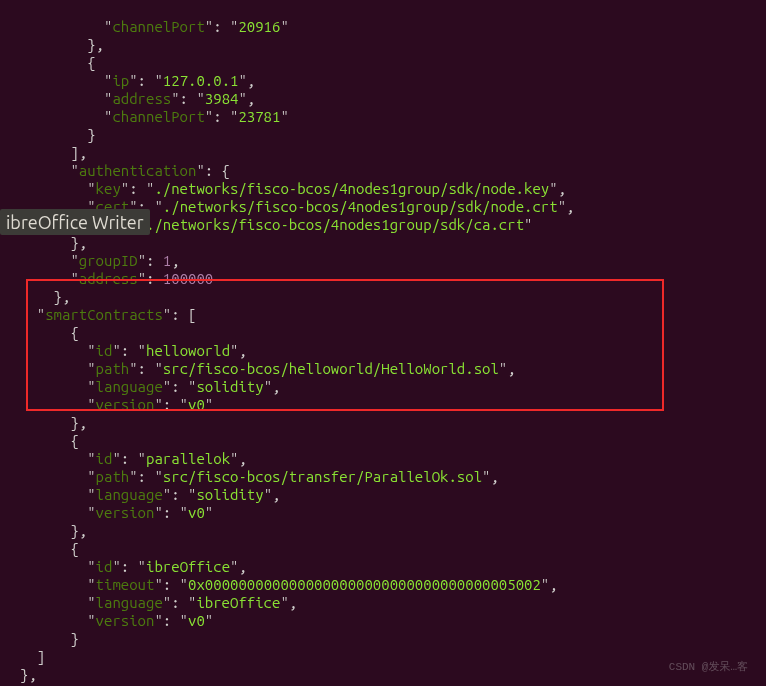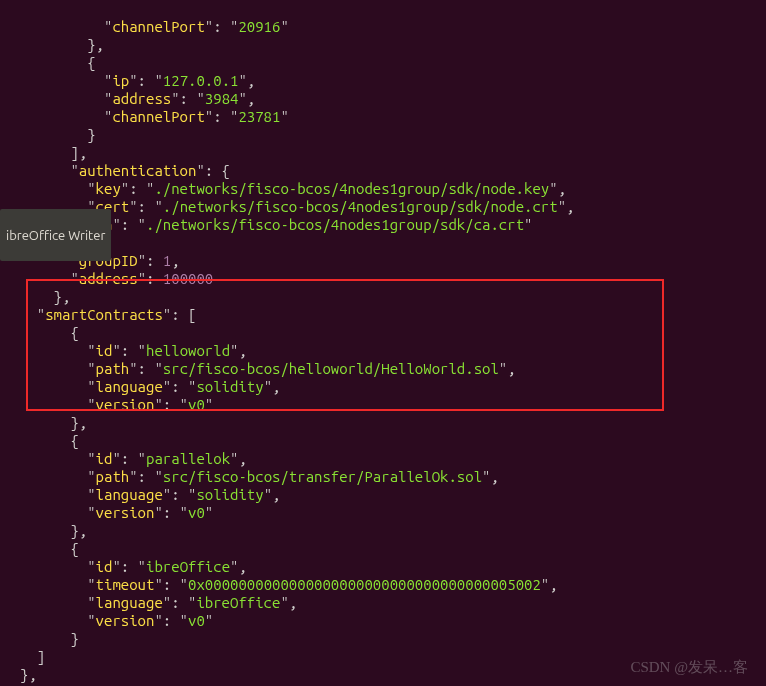--- a/index.html
+++ b/index.html
@@ -11,51 +11,51 @@
   color: #d0cfcc;
   width: 766px;
   height: 686px;
   overflow: hidden;
   position: relative;
 }
 .code-area {
   padding: 0 0 0 20px;
   white-space: pre;
 }
-.key { color: #fde047; }
+.key { color: #4d7c0f; }
 .str { color: #8ae234; }
 .num { color: #ad7fa8; }
 .punct { color: #d0cfcc; }
 .highlight-box {
   position: absolute;
   left: 26px;
   top: 279px;
   width: 638px;
   height: 132px;
   border: 2px solid #ef2929;
   pointer-events: none;
 }
 .tooltip {
   position: absolute;
   left: 0;
   top: 209px;
   background: #3c3b37;
   color: #dfdbd2;
   font-family: 'Ubuntu', sans-serif;
-  font-size: 13px;
-  padding: 17px 6px;
+  font-size: 18px;
+  padding: 4px 6px;
   border-radius: 2px;
 }
 .watermark {
   position: absolute;
   right: 18px;
   bottom: 10px;
   color: rgba(200,200,200,0.35);
-  font-family: Liberation Serif, serif;
-  font-size: 15px;
+  font-family: Liberation Mono, monospace;
+  font-size: 11px;
 }
 </style>
 </head>
 <body>
 
 <div class="code-area">
 <span class="punct">          "</span><span class="key">channelPort</span><span class="punct">": "</span><span class="str">20916</span><span class="punct">"</span>
 <span class="punct">        },</span>
 <span class="punct">        {</span>
 <span class="punct">          "</span><span class="key">ip</span><span class="punct">": "</span><span class="str">127.0.0.1</span><span class="punct">",</span>

